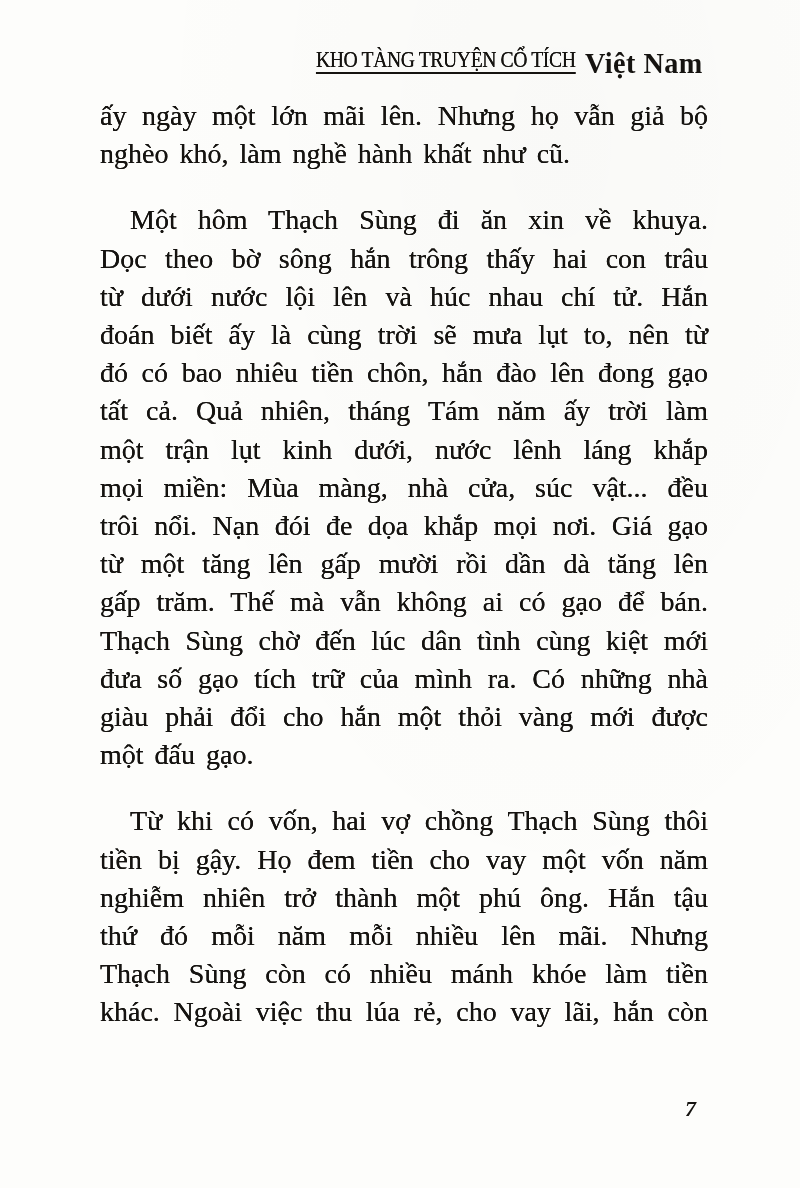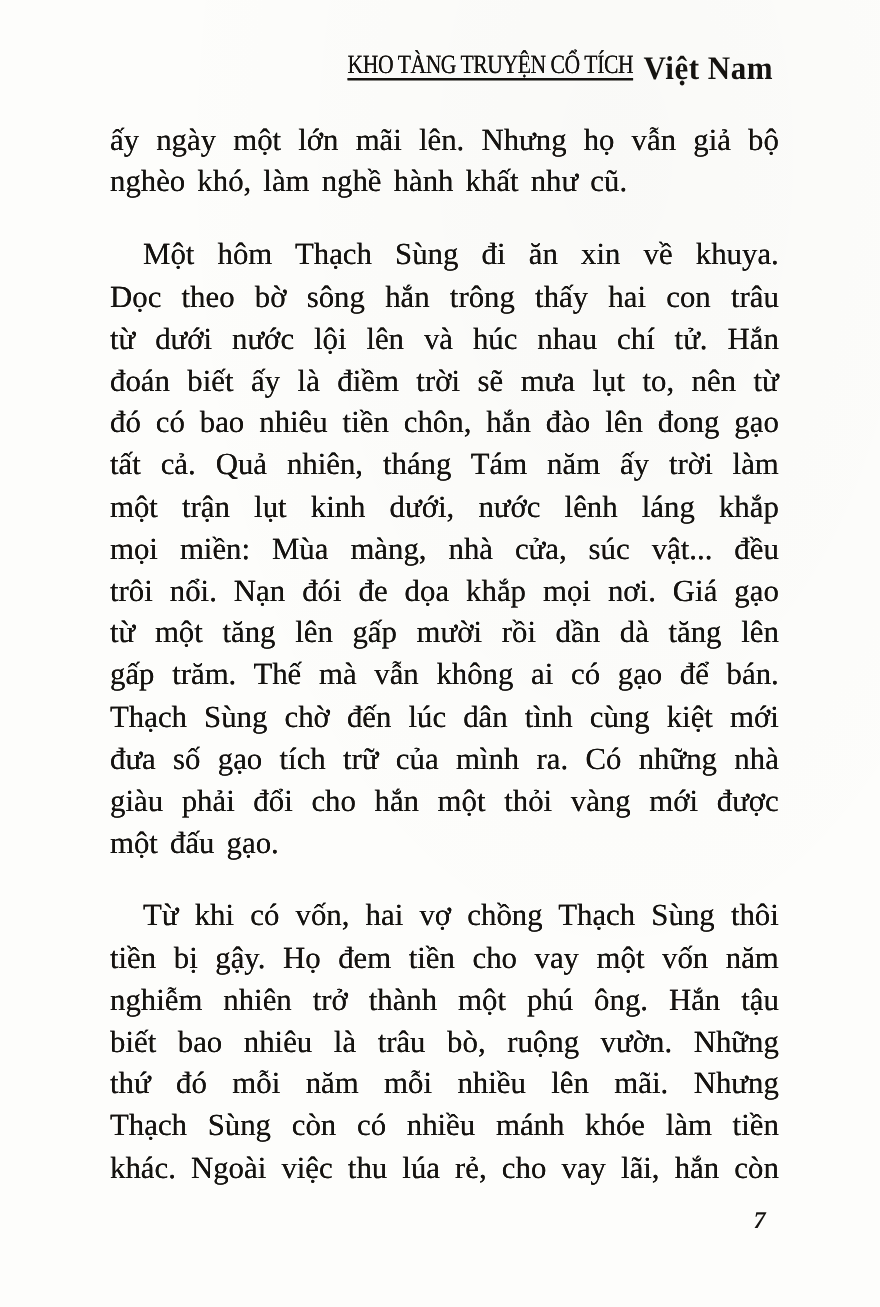--- a/index.html
+++ b/index.html
@@ -49,21 +49,21 @@
     font-weight: bold;
     letter-spacing: 0.5px;
     display: inline-block;
     transform: scaleX(0.94);
     transform-origin: left center;
   }
 
   
   .text-block {
     position: absolute;
-    top: 109px;
+    top: 97px;
     left: 100px;
     width: 608px;
     font-size: 28px;
     line-height: 38.2px;
     text-shadow: 0 0 0.4px currentColor;
   }
   .para { margin: 0; }
   .para + .para { margin-top: 9px; }
   .line {
     text-align: justify;
@@ -98,38 +98,37 @@
 
   <main class="text-block">
       <div class="para">
         <div class="line">ấy ngày một lớn mãi lên. Nhưng họ vẫn giả bộ</div>
         <div class="line last">nghèo khó, làm nghề hành khất như cũ.</div>
       </div>
       <div class="para indent">
         <div class="line">Một hôm Thạch Sùng đi ăn xin về khuya.</div>
         <div class="line">Dọc theo bờ sông hắn trông thấy hai con trâu</div>
         <div class="line">từ dưới nước lội lên và húc nhau chí tử. Hắn</div>
-        <div class="line">đoán biết ấy là điềm trời sẽ mưa lụt to, nên từ</div>
+        <div class="line">đoán biết ấy là cùng trời sẽ mưa lụt to, nên từ</div>
         <div class="line">đó có bao nhiêu tiền chôn, hắn đào lên đong gạo</div>
         <div class="line">tất cả. Quả nhiên, tháng Tám năm ấy trời làm</div>
         <div class="line">một trận lụt kinh dưới, nước lênh láng khắp</div>
         <div class="line">mọi miền: Mùa màng, nhà cửa, súc vật... đều</div>
         <div class="line">trôi nổi. Nạn đói đe dọa khắp mọi nơi. Giá gạo</div>
         <div class="line">từ một tăng lên gấp mười rồi dần dà tăng lên</div>
         <div class="line">gấp trăm. Thế mà vẫn không ai có gạo để bán.</div>
         <div class="line">Thạch Sùng chờ đến lúc dân tình cùng kiệt mới</div>
         <div class="line">đưa số gạo tích trữ của mình ra. Có những nhà</div>
         <div class="line">giàu phải đổi cho hắn một thỏi vàng mới được</div>
         <div class="line last">một đấu gạo.</div>
       </div>
       <div class="para indent">
         <div class="line">Từ khi có vốn, hai vợ chồng Thạch Sùng thôi</div>
         <div class="line">tiền bị gậy. Họ đem tiền cho vay một vốn năm</div>
         <div class="line">nghiễm nhiên trở thành một phú ông. Hắn tậu</div>
-        <div class="line">biết bao nhiêu là trâu bò, ruộng vườn. Những</div>
         <div class="line">thứ đó mỗi năm mỗi nhiều lên mãi. Nhưng</div>
         <div class="line">Thạch Sùng còn có nhiều mánh khóe làm tiền</div>
         <div class="line">khác. Ngoài việc thu lúa rẻ, cho vay lãi, hắn còn</div>
       </div>
     </main>
 
   <footer>
     <span class="folio">7</span>
   </footer>
 

